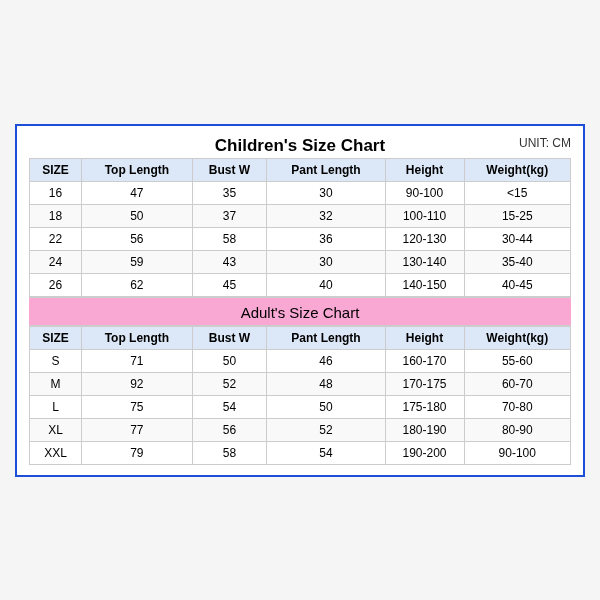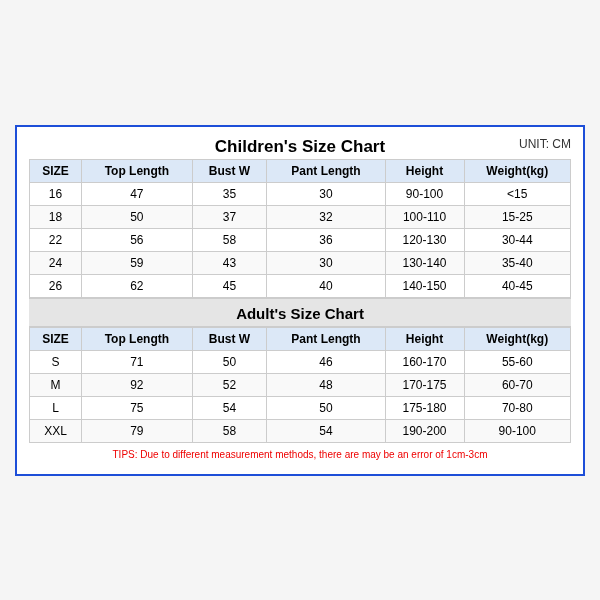--- a/index.html
+++ b/index.html
@@ -50,23 +50,23 @@
     }
     .adult-header th {
       background: #dce8f7;
       font-weight: bold;
       font-size: 12px;
     }
     .size-col {
       font-weight: normal;
     }
     .section-title-row td {
-      background: #e5e5e5;
+      background: #f9a8d4;
       font-size: 15px;
-      font-weight: bold;
+      font-weight: normal;
       text-align: center;
       border-left: none;
       border-right: none;
       border-top: 1px solid #ccc;
       padding: 6px 0 4px 0;
     }
     .tips-row td {
       border: none;
       font-size: 10px;
       color: #e00;
@@ -190,30 +190,31 @@
         </tr>
         <tr>
           <td class="size-col">L</td>
           <td>75</td>
           <td>54</td>
           <td>50</td>
           <td>175-180</td>
           <td>70-80</td>
         </tr>
         <tr>
+          <td class="size-col">XL</td>
+          <td>77</td>
+          <td>56</td>
+          <td>52</td>
+          <td>180-190</td>
+          <td>80-90</td>
+        </tr>
+        <tr>
           <td class="size-col">XXL</td>
           <td>79</td>
           <td>58</td>
           <td>54</td>
           <td>190-200</td>
           <td>90-100</td>
         </tr>
       </tbody>
   </table>
 
-  <table>
-    <tbody>
-      <tr class="tips-row">
-        <td colspan="6">TIPS: Due to different measurement methods, there are may be an error of 1cm-3cm</td>
-      </tr>
-    </tbody>
-  </table>
 </div>
 
 </body></html>

